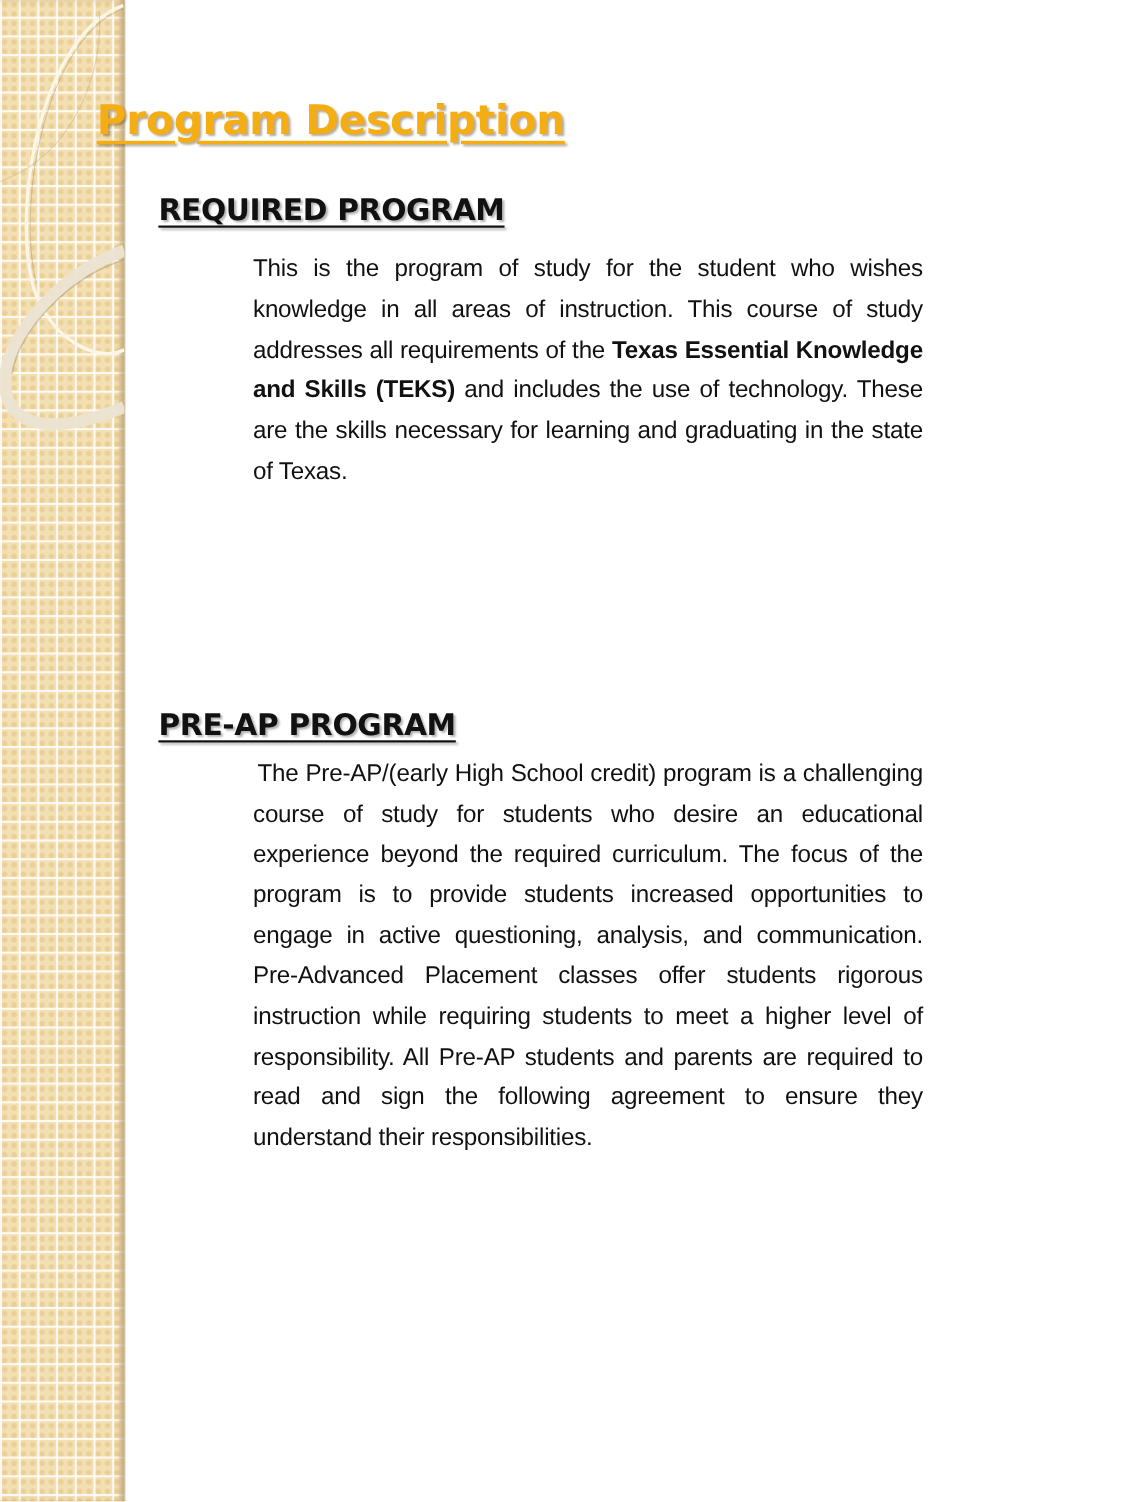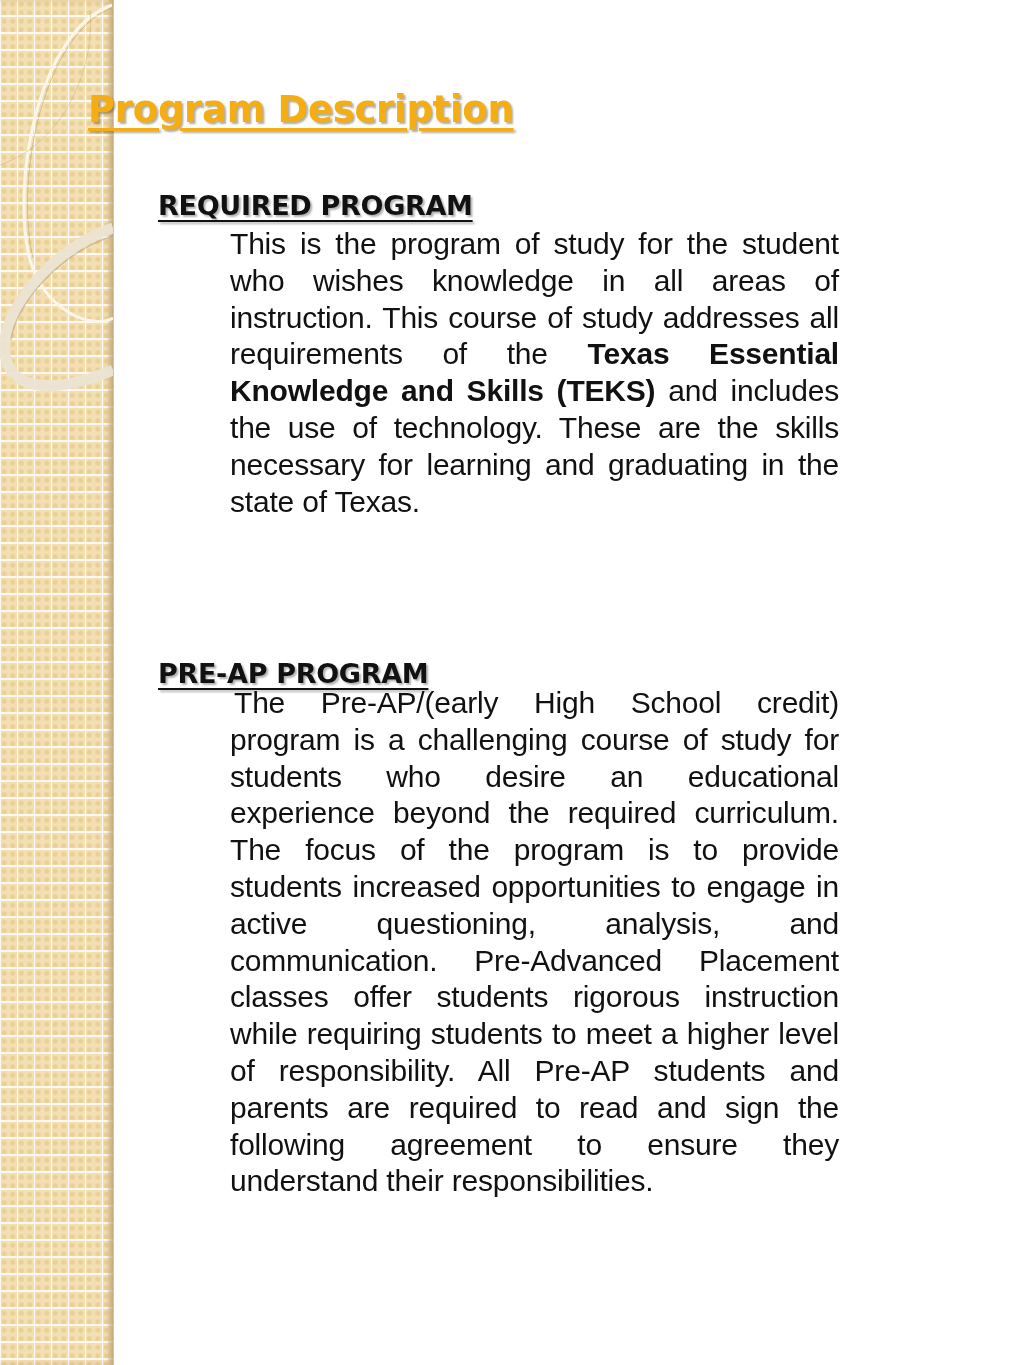--- a/index.html
+++ b/index.html
@@ -25,30 +25,30 @@
   .ornament { position: absolute; left: 0; top: 0; width: 113px; height: 520px; }
   .title {
     position: absolute; left: 72px; top: 72px; margin: 16px;
     font-family: "DejaVu Sans", sans-serif; font-weight: bold; font-size: 37px;
     color: #f5ad14; text-decoration: underline; text-decoration-thickness: 3px;
     text-underline-offset: 6px;
     text-shadow: 2px 2px 2px rgba(90,70,40,0.45);
     letter-spacing: -0.3px;
   }
   .section-heading {
-    position: absolute; left: 140px; margin: 18px;
+    position: absolute; left: 140px; margin: 4px;
     font-family: "DejaVu Sans", sans-serif; font-weight: bold; font-size: 27px;
     color: #111; text-decoration: underline; text-decoration-thickness: 2px;
     text-underline-offset: 5px;
     text-shadow: 2px 2px 2px rgba(0,0,0,0.3);
     letter-spacing: -0.3px;
   }
   .para {
     position: absolute; left: 230px; width: 609px; margin: 0;
-    font-family: "Liberation Sans", sans-serif; font-size: 30px; line-height: 36.8px;
+    font-family: "Liberation Sans", sans-serif; font-size: 22px; line-height: 36.8px;
     color: #111; text-align: justify; letter-spacing: -0.2px;
   }
   .para b { font-weight: bold; }
 </style>
 </head>
 <body>
 
 <div class="sidebar"></div>
 <div class="sidebar-edge"></div>
 <svg class="ornament" viewBox="0 0 113 520">

